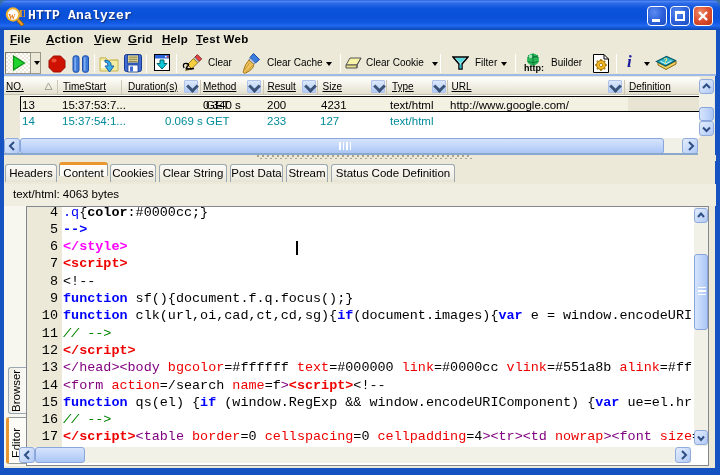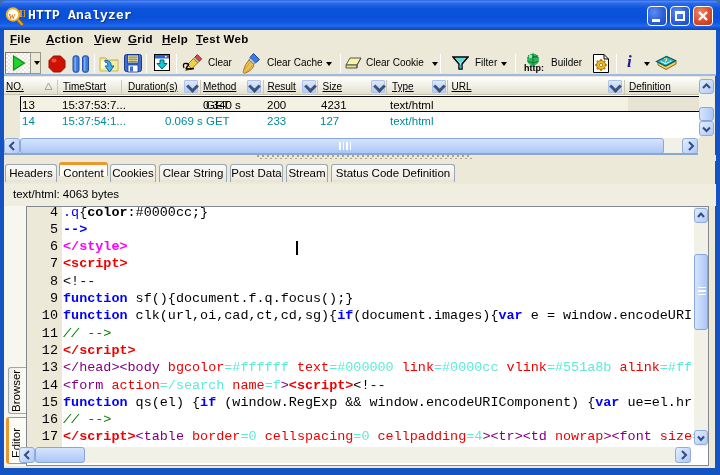--- a/index.html
+++ b/index.html
@@ -70,21 +70,21 @@
 
 #codepanel { left:26px; top:206px; width:683px; height:260px; background:#fff; border:1px solid #828790; }
 .cl { position:absolute; left:0; width:720px; height:17.3px; line-height:17.3px;
   font-family:"Liberation Mono", monospace; font-size:13.45px; white-space:pre; }
 .num { position:absolute; width:40px; text-align:right; font-family:"Liberation Mono", monospace;
   font-size:13.45px; line-height:17.3px; color:#000; }
 .kw { color:#0000ff; font-weight:bold; }
 .tag { color:#80007f; }
 .stag { color:#ee0000; font-weight:bold; }
 .attr { color:#ee0000; }
-.val { color:#5eead4; }
+.val { color:#000000; }
 .cmt { color:#008000; font-style:italic; }
 .mag { color:#ff00ff; font-weight:bold; }
 .blu { color:#0000ff; font-weight:bold; }
 .bk { font-weight:bold; }
 </style>
 </head>
 <body>
 <div id="win">
 
   <div class="abs" style="left:2px;top:29px;width:716px;height:440px;background:#ece9d8;"></div>
@@ -286,20 +286,21 @@
 
   <div class="abs" style="left:20px;top:96px;width:608px;height:16px;background:#f3f1e2;border-top:1px solid #000;border-bottom:1px solid #000;border-left:1px solid #000;"></div>
   <div class="abs" style="left:628px;top:96px;width:78px;height:16px;background:#e7e4d4;border-top:1px solid #000;border-bottom:1px solid #000;border-right:1px solid #000;"></div>
   <div class="rtext abs" style="left:22px;top:99px;">13</div>
   <div class="rtext abs" style="left:62px;top:99px;">15:37:53:7...</div>
   <div class="rtext abs" style="left:165px;top:99px;margin-left:38px;">0.340 s</div>
   <div class="rtext abs" style="left:206px;top:99px;">GET</div>
   <div class="rtext abs" style="left:267px;top:99px;">200</div>
   <div class="rtext abs" style="left:321px;top:99px;">4231</div>
   <div class="rtext abs" style="left:390px;top:99px;">text/html</div>
+  <div class="rtext abs" style="left:450px;top:99px;">http://www.google.com/</div>
 
   <div class="rtext abs" style="left:22px;top:115px;color:#008b99;">14</div>
   <div class="rtext abs" style="left:62px;top:115px;color:#008b99;">15:37:54:1...</div>
   <div class="rtext abs" style="left:165px;top:115px;color:#008b99;">0.069 s</div>
   <div class="rtext abs" style="left:206px;top:115px;color:#008b99;">GET</div>
   <div class="rtext abs" style="left:267px;top:115px;color:#008b99;">233</div>
   <div class="rtext abs" style="left:320px;top:115px;color:#008b99;">127</div>
   <div class="rtext abs" style="left:390px;top:115px;color:#008b99;">text/html</div>
 
   <div class="sb-track abs" style="left:4px;top:138px;width:694px;height:16px;"></div>

